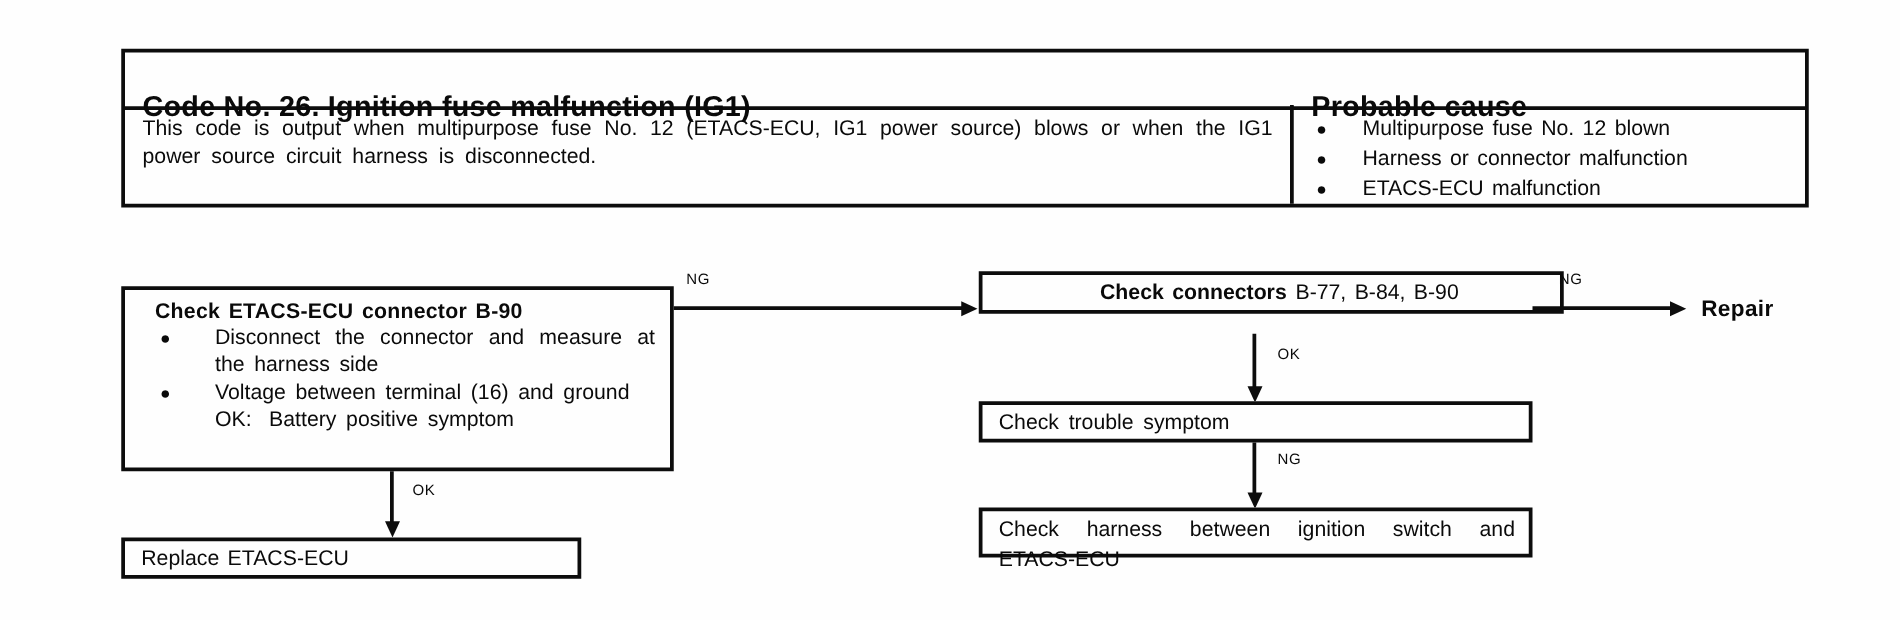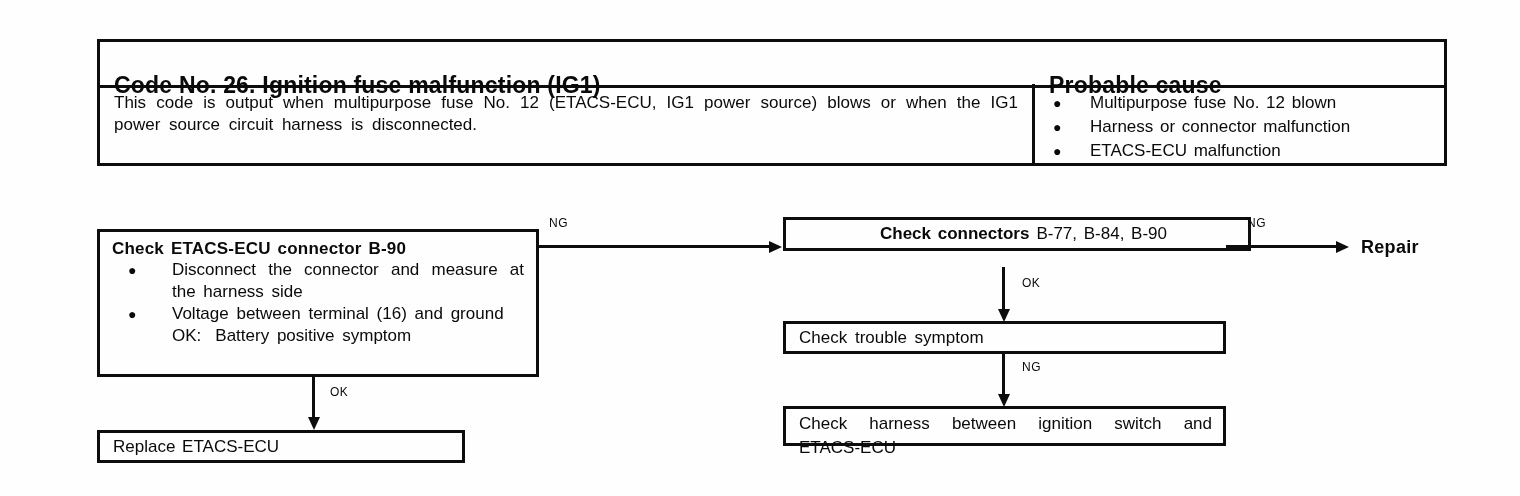--- a/index.html
+++ b/index.html
@@ -51,21 +51,21 @@
   .fbox {
     position: absolute;
     box-sizing: border-box;
     border: 3px solid #0d0d0d;
     background: #fefefe;
     font-size: 17px;
   }
   .fbox.single { display: flex; align-items: center; padding-left: 13px; }
 
   #step1-box { left: 97px; top: 229px; width: 442px; height: 148px; padding: 7px 10px 0 12px; }
-  #step1-box .b-title { font-weight: 700; letter-spacing: 0.2px; word-spacing: 2px; }
+  #step1-box .b-title { font-weight: 700; letter-spacing: 0.2px; word-spacing: 2px; margin-left: 12px; }
   .step-bullet { display: flex; align-items: baseline; line-height: 22px; }
   .step-bullet .bullet { width: 44px; padding-left: 16px; font-size: 14px; flex: 0 0 auto; }
   .step-bullet .btext { text-align: justify; word-spacing: 3px; width: 352px; }
   .ok-line { margin-left: 60px; line-height: 22px; word-spacing: 3px; }
   .ok-line .okk { font-weight: 400; }
   .ok-line .okv { margin-left: 14px; }
 
   #step2-box { left: 783px; top: 217px; width: 468px; height: 34px; justify-content: center; }
   #step2-box .b-bold { font-weight: 700; word-spacing: 2px; }
   #step2-box .b-rest { margin-left: 7px; word-spacing: 2px; }

